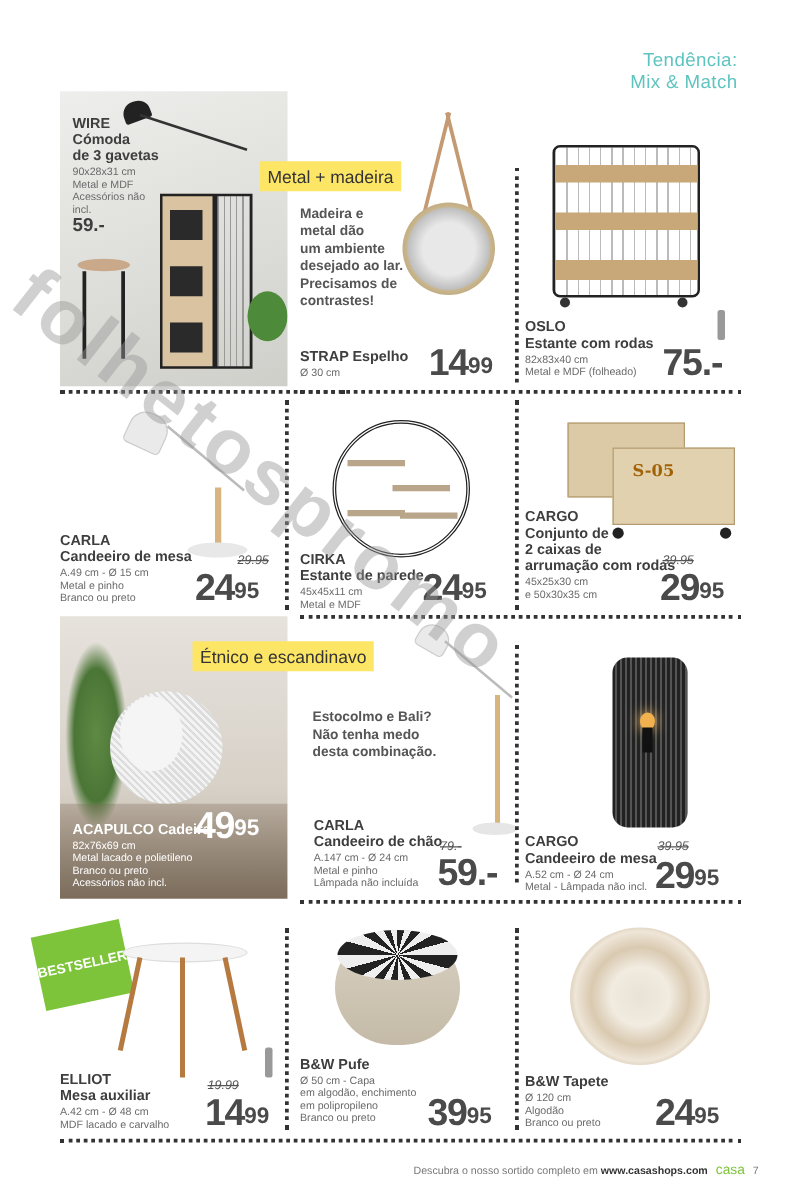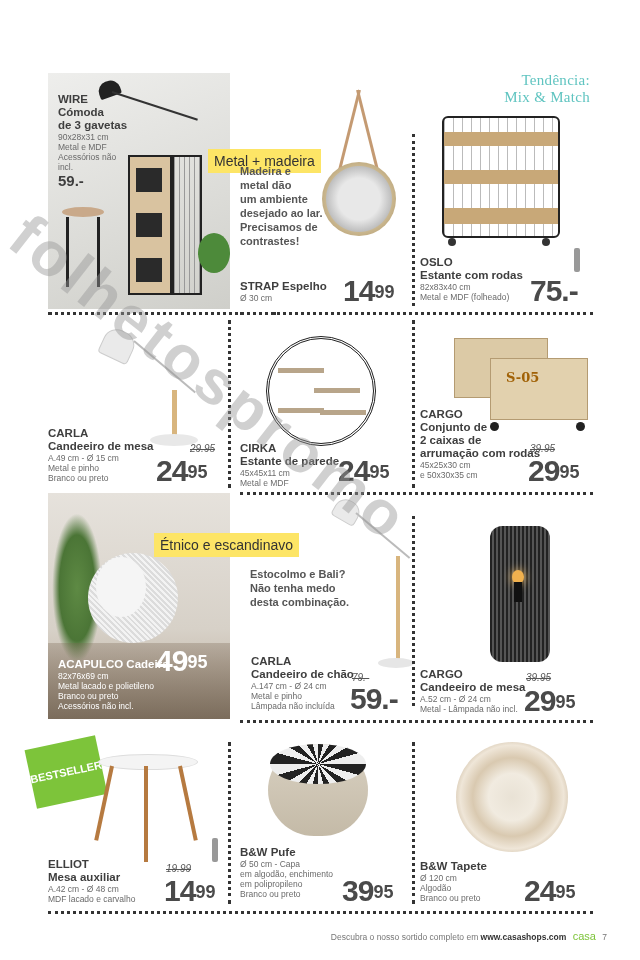--- a/index.html
+++ b/index.html
@@ -1,31 +1,31 @@
 <!DOCTYPE html>
 <html><head>
 <meta charset="utf-8">
 <style>
   * { box-sizing: border-box; margin: 0; padding: 0; }
   html, body { width: 640px; height: 960px; background: #ffffff; overflow: hidden; }
   body { position: relative; font-family: "Liberation Sans", "DejaVu Sans", sans-serif; color: #4a4a4a; }
 
   .abs { position: absolute; }
-  .headline { right: 50px; top: 40px; text-align: right; color: #5fc4c0; font-family: Liberation Serif, serif; font-size: 15px; line-height: 17px; letter-spacing: 0.3px; margin-top: 32px; }
+  .headline { right: 50px; top: 40px; text-align: right; color: #5fc4c0; font-family: Liberation Sans, sans-serif; font-size: 15px; line-height: 17px; letter-spacing: 0.3px; }
 
   .dots-h { position: absolute; height: 0; border-top: 3px dotted #333; }
   .dots-v { position: absolute; width: 0; border-left: 3px dotted #333; }
 
   .photo { position: absolute; overflow: hidden; }
   .name { font-weight: bold; font-size: 11.5px; color: #3e3e3e; line-height: 13px; }
   .sub { font-size: 8.5px; color: #6a6a6a; line-height: 10px; }
   .price { font-weight: bold; font-size: 30px; color: #4a4a4a; letter-spacing: -1px; line-height: 30px; }
   .price sup { font-size: 18px; vertical-align: top; position: relative; top: 1px; letter-spacing: 0; }
   .old { font-size: 10px; color: #555; text-decoration: line-through; font-style: italic; }
-  .tag { background: #fde566; color: #333; font-size: 14px; padding: 4px 6px; margin-top: 20px; }
+  .tag { background: #fde566; color: #333; font-size: 14px; padding: 4px 6px; }
   .intro { font-size: 11px; color: #555; line-height: 14px; font-weight: bold; }
   .white .name, .white .sub, .white .price, .white .old { color: #fff; }
 
   .watermark { position: absolute; left: 40px; top: 200px; font-size: 62px; font-weight: bold; color: rgba(150,150,150,0.45); transform: rotate(38deg); transform-origin: left top; white-space: nowrap; pointer-events: none; letter-spacing: 4px; }
 
   .bestseller { left: 30px; top: 742px; width: 72px; height: 60px; background: #7dc43a; transform: rotate(-12deg); color: #fff; font-weight: bold; font-size: 11px; display:flex; align-items:center; justify-content:center; }
 
   .footer { right: 33px; top: 930px; font-size: 8.5px; color: #777; }
   .footer b { color: #333; }
   .footer .brand { color: #7dc43a; font-size: 11px; margin: 0 4px; }

